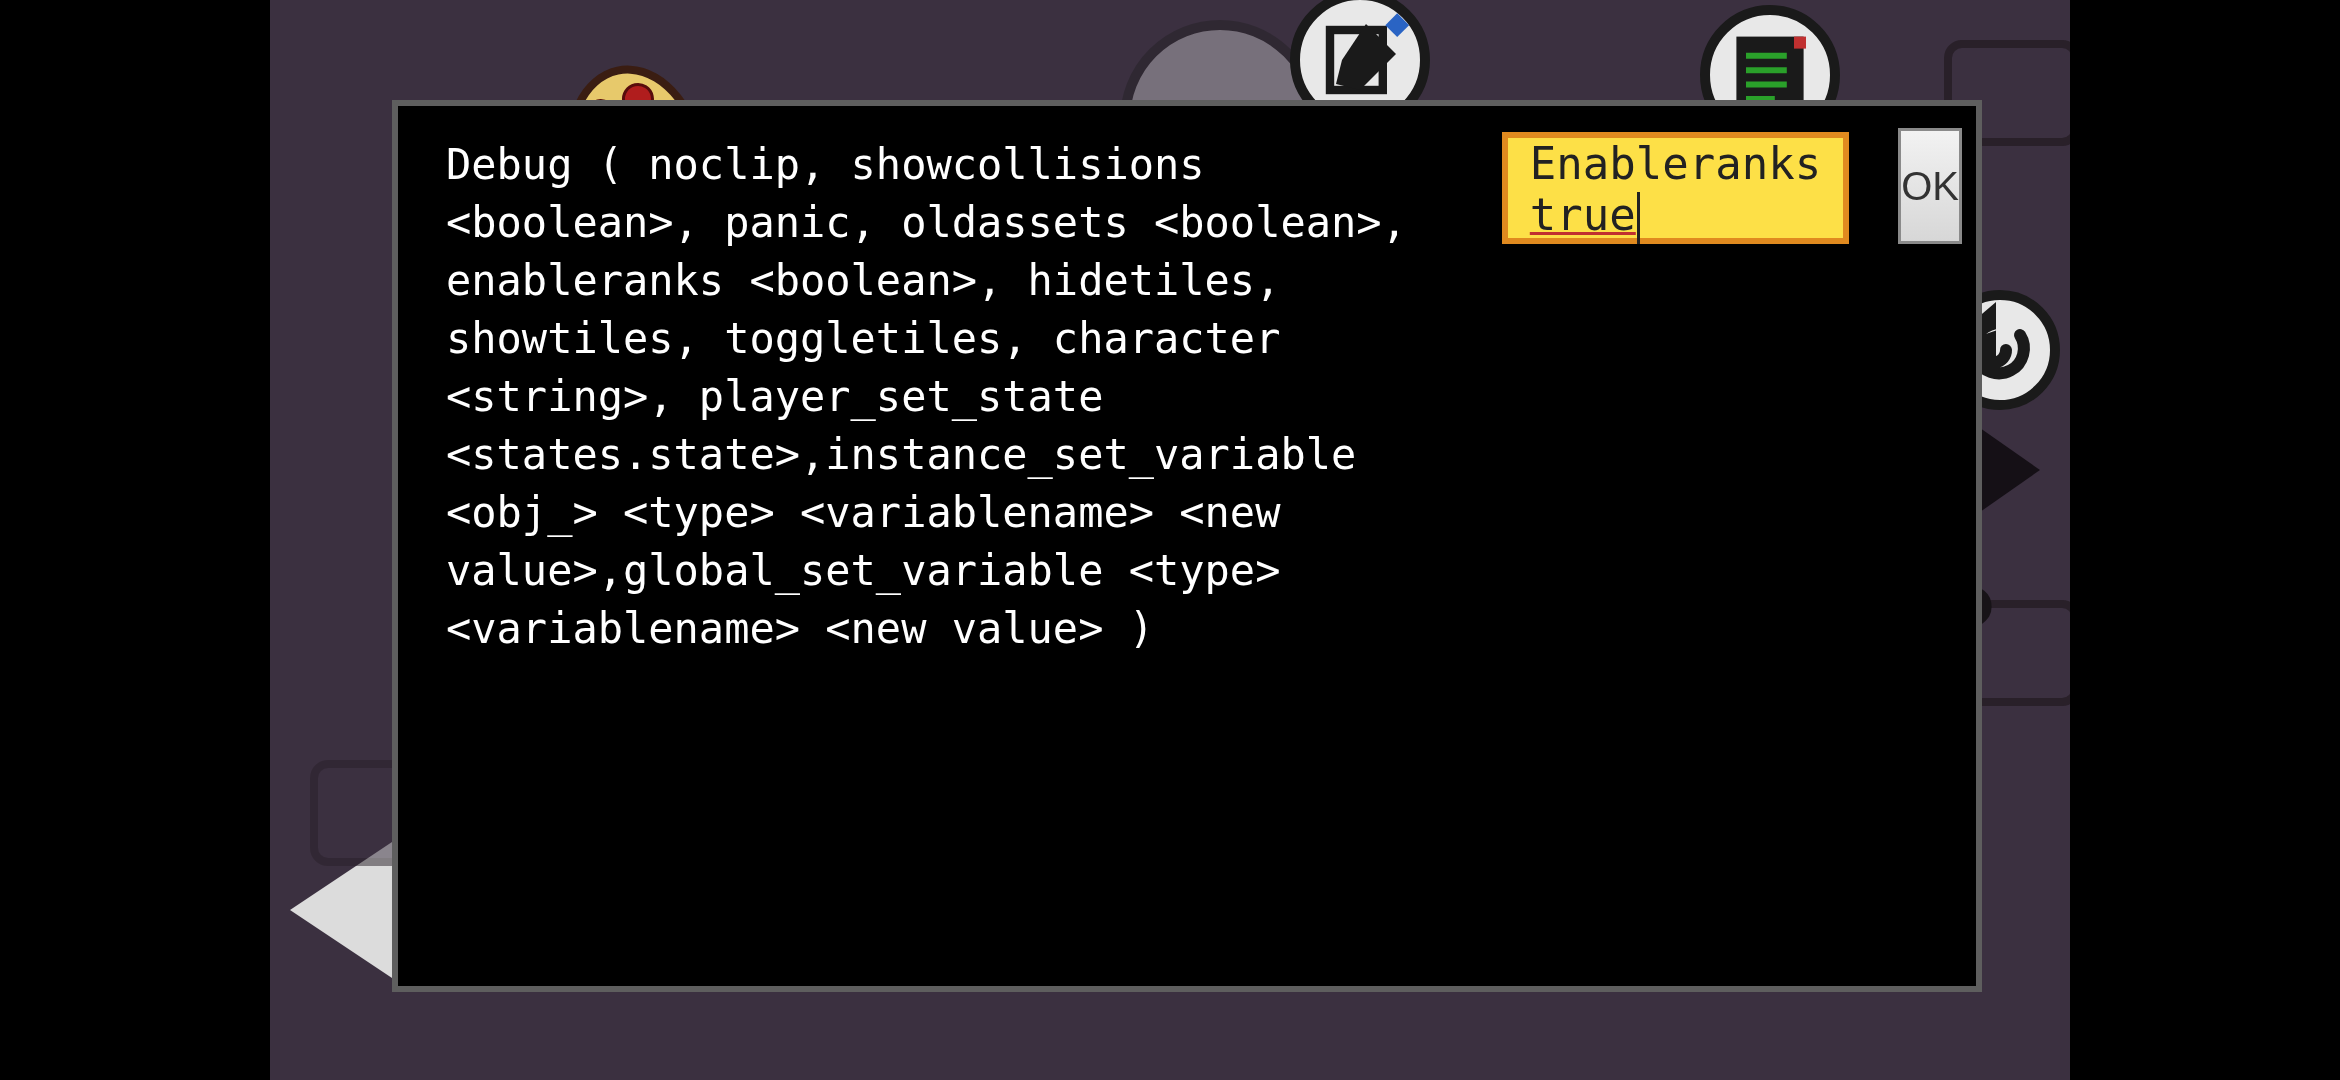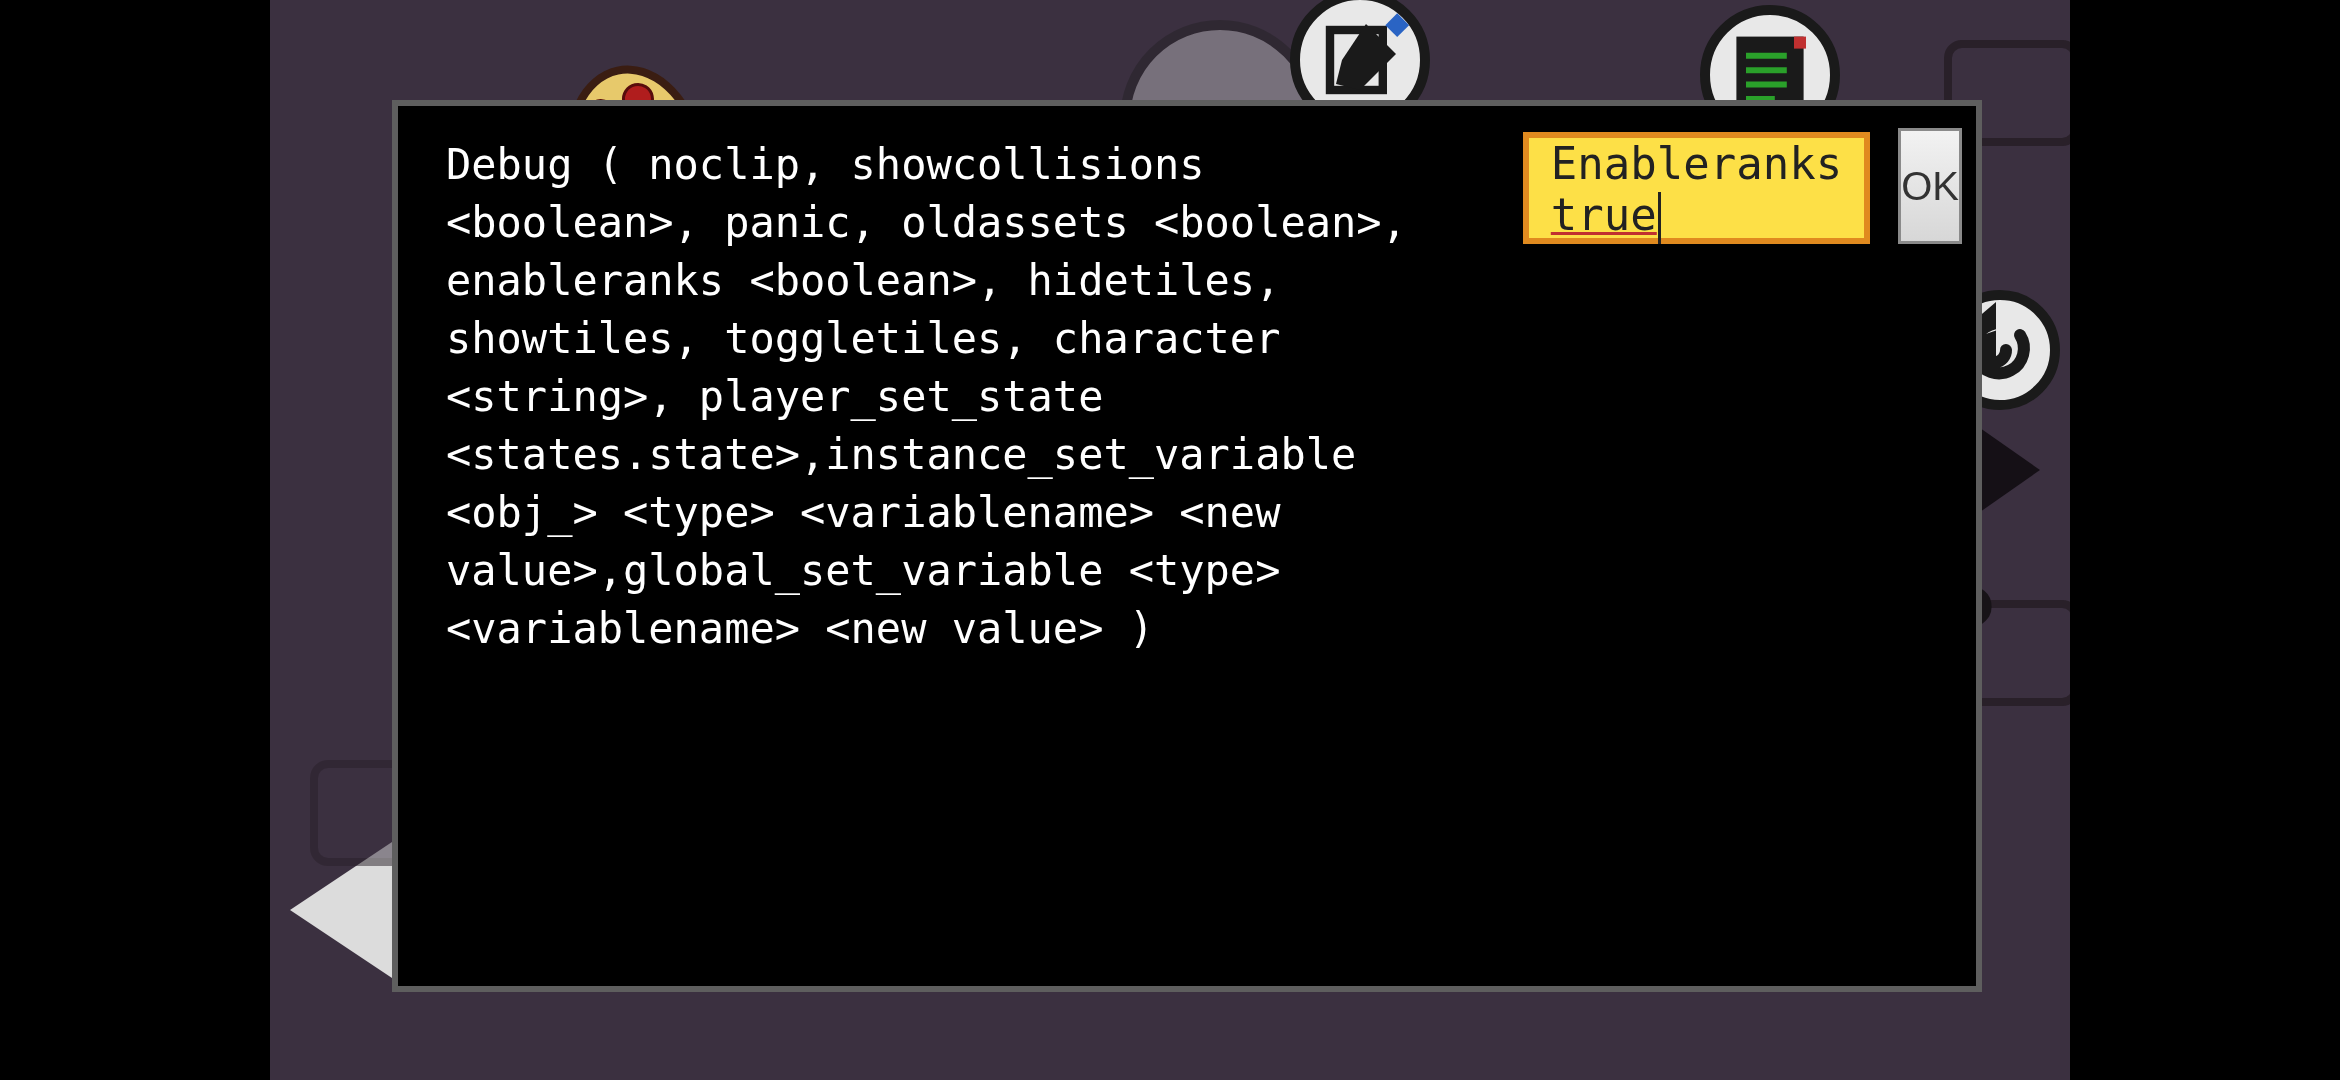--- a/index.html
+++ b/index.html
@@ -12,21 +12,21 @@
   .bg-circle{position:absolute;border-radius:50%;background:#e8e8e8;border:10px solid #1a1a1a;}
   .bg-tri{position:absolute;width:0;height:0;}
   .bg-text{position:absolute;color:#171317;font-weight:900;font-family:Impact,"Arial Black",sans-serif;letter-spacing:2px;}
   .dialog{position:absolute;left:392px;top:100px;width:1578px;height:880px;background:#000;border:6px solid #5e5e5e;display:flex;}
   .dialog-msg{padding:30px 48px 10px 48px;color:#fff;font-size:42px;line-height:1.38;font-family:"DejaVu Sans Mono","Consolas",monospace;word-break:break-word;}
   .input-wrap{margin:26px 14px 0 14px;border:6px solid #e08a1f;background:#fde047;height:100px;display:flex;padding:0 22px;}
   .input-field{flex:1;border:none;outline:none;background:transparent;font-family:"DejaVu Sans Mono","Consolas",monospace;font-size:44px;color:#222;}
   .underline{text-decoration:underline;text-decoration-color:#c03030;text-decoration-thickness:3px;}
   .caret{display:inline-block;width:3px;height:52px;background:#222;vertical-align:middle;margin-left:1px;}
   .btnbar{display:flex;gap:24px;margin:22px 14px 0 14px;}
-  .dlg-btn{flex:1;height:110px;background:linear-gradient(#f2f2f2,#d7d7d7);border:3px solid #8a8a8a;display:flex;align-items:center;justify-content:center;font-size:40px;color:#333;font-family:Arial,Helvetica,sans-serif;cursor:pointer;}
+  .dlg-btn{flex:1;height:110px;background:linear-gradient(#f2f2f2,#d7d7d7);border:3px solid #8a8a8a;display:flex;align-items:center;justify-content:center;font-size:40px;color:#333;font-family:Arial,Helvetica,sans-serif;cursor:pointer;margin-left:21px;}
   .pizza-logo{position:absolute;left:280px;top:60px;width:260px;height:390px;}
   .pizza-slice{position:absolute;left:15px;top:5px;width:120px;height:140px;background:#e7c96b;border:8px solid #3a1d12;border-radius:60% 60% 50% 50%/70% 70% 40% 40%;transform:rotate(-12deg);}
   .pepp{position:absolute;width:26px;height:26px;background:#b01d1d;border:3px solid #580c0c;border-radius:50%;}
   .brick{position:absolute;left:40px;top:190px;width:130px;height:110px;background:#b9a9c6;border:6px solid #3a2e42;}
   .brick::before,.brick::after{content:"";position:absolute;left:0;right:0;height:6px;background:#3a2e42;}
   .brick::before{top:32px;} .brick::after{top:68px;}
   .eg{position:absolute;left:50px;top:320px;font-family:Impact,"Arial Black",sans-serif;font-size:86px;font-weight:900;color:#6a2bb5;-webkit-text-stroke:6px #2a0f49;letter-spacing:-2px;}
   .z-btn{position:absolute;left:290px;top:510px;width:120px;height:120px;background:#efefef;border:10px solid #1a1a1a;border-radius:50%;display:flex;align-items:center;justify-content:center;font-family:Impact,"Arial Black",sans-serif;font-size:74px;color:#1a1a1a;font-weight:900;}
   .edit-icon svg, .note-icon svg, .undo-icon svg, .arrow-icon svg{display:block;}
   .pause-text{position:absolute;right:300px;top:110px;width:270px;color:#151016;font-family:Impact,"Arial Black",sans-serif;font-size:84px;font-weight:900;line-height:.95;letter-spacing:2px;}

